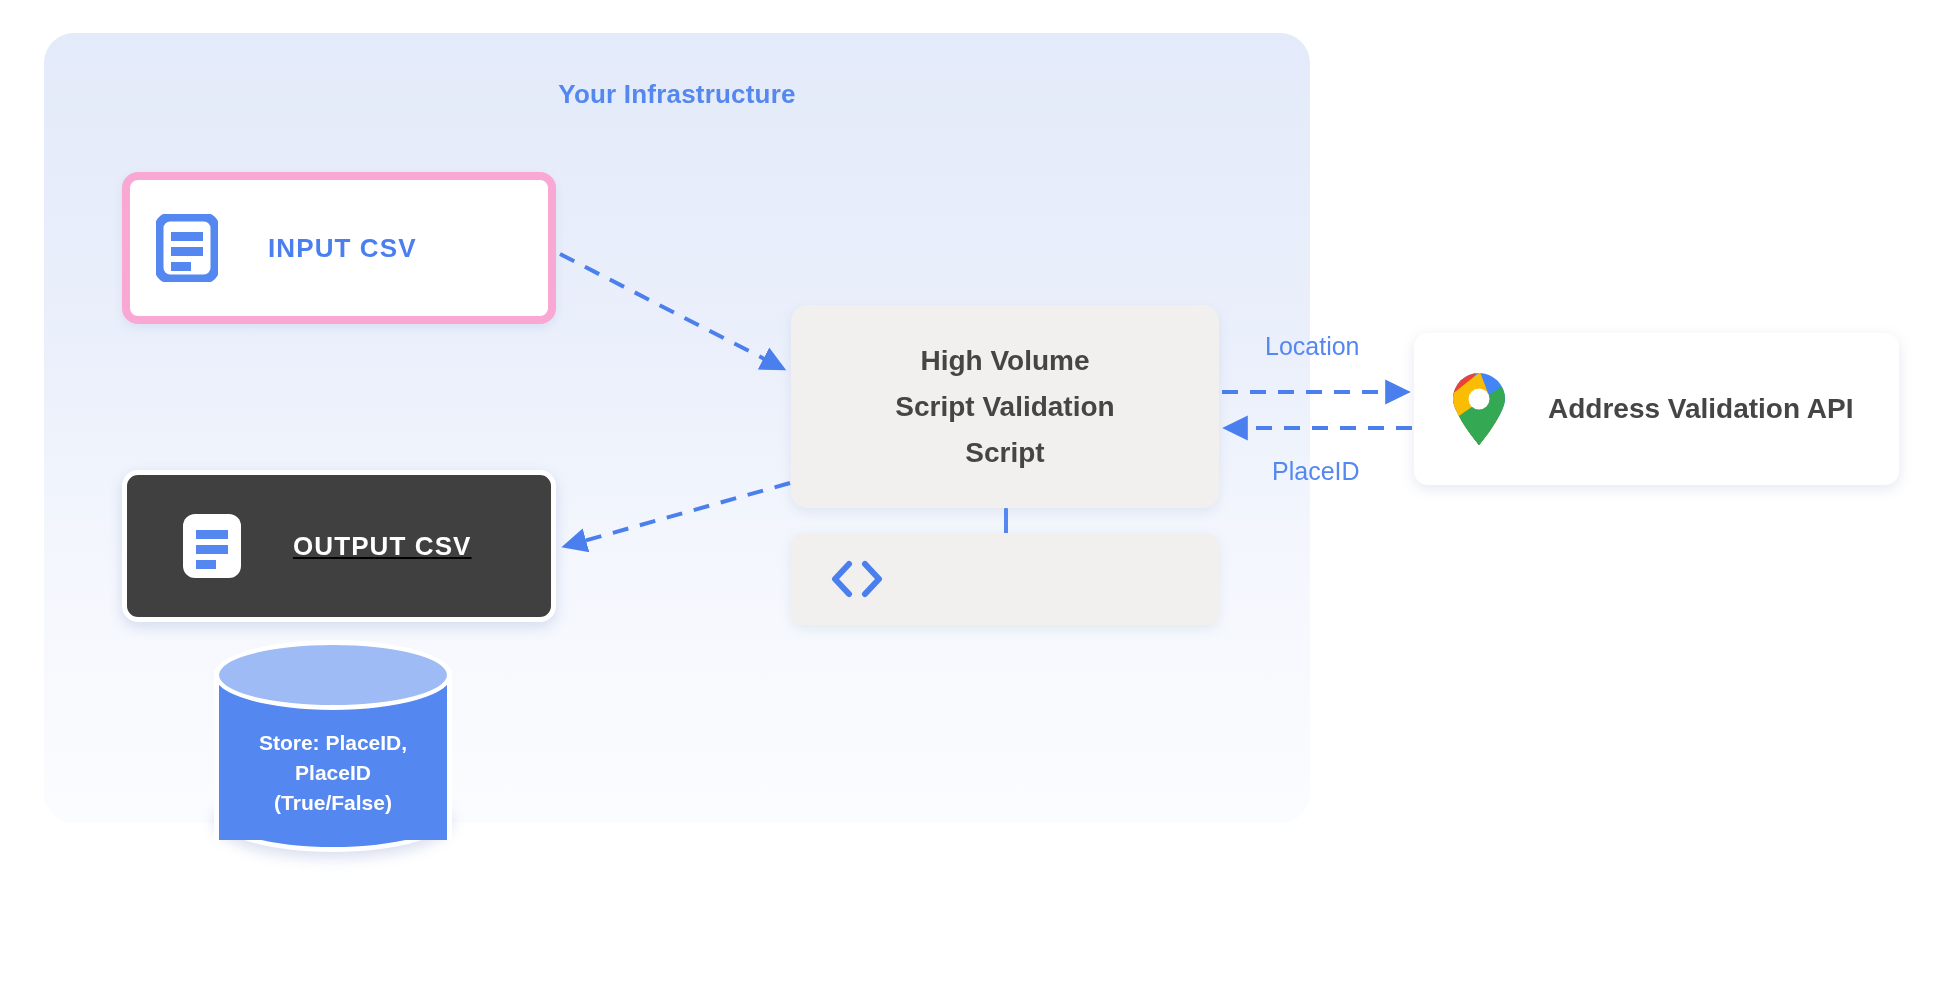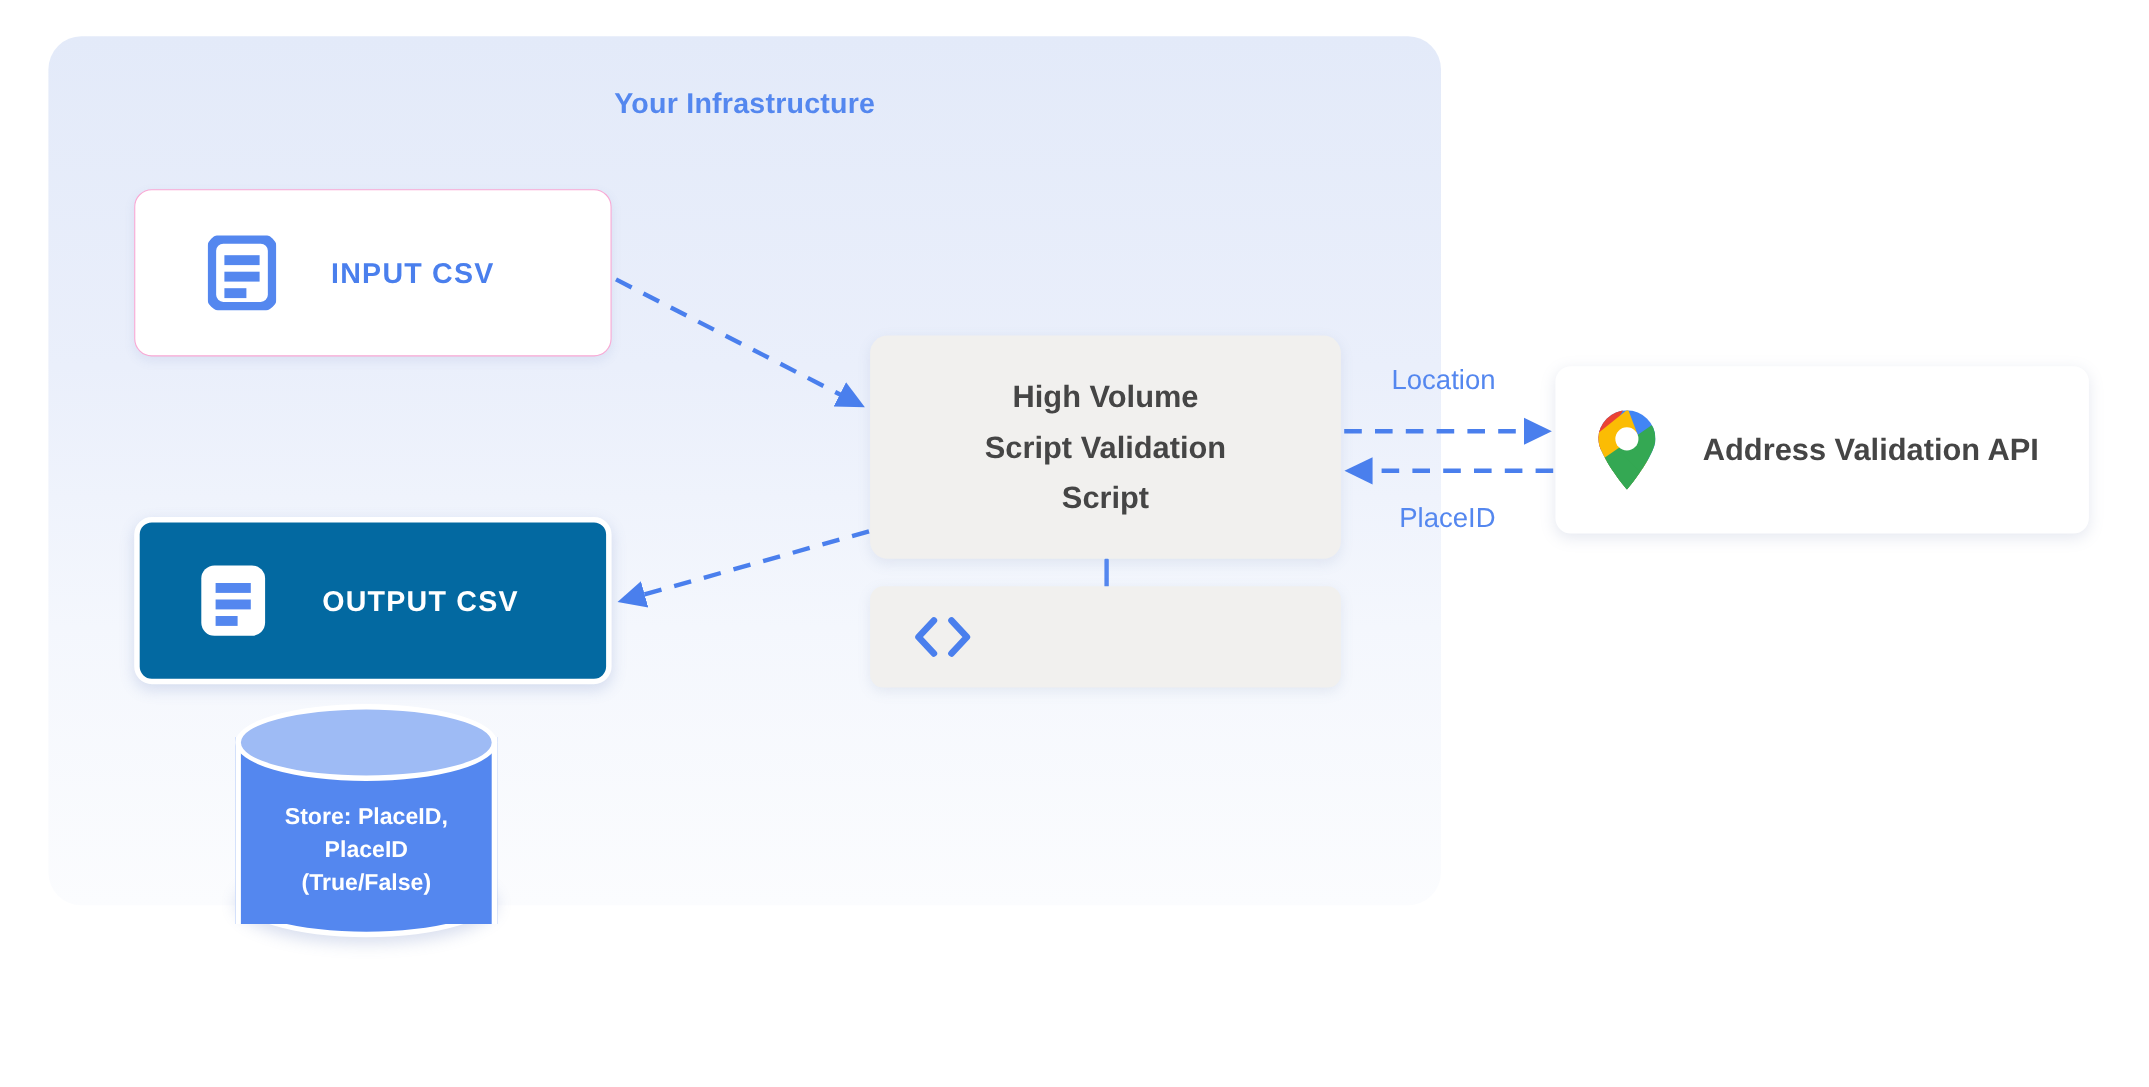--- a/index.html
+++ b/index.html
@@ -50,44 +50,45 @@
     align-items: center;
   }
 
   
   #input-csv {
     left: 122px;
     top: 172px;
     width: 434px;
     height: 152px;
     background: #ffffff;
-    border: 1px solid #f9a8d4;
+    border: 8px solid #f9a8d4;
     border-radius: 16px;
     box-shadow: 0 4px 10px rgba(80,110,180,0.10);
-    padding-left: 66px;
+    padding-left: 26px;
   }
   #input-csv .doc-label {
     font-size: 26px;
     font-weight: bold;
     color: #4a7fed;
     letter-spacing: 1.1px;
     margin-left: 50px;
   }
 
   
   #output-csv {
     left: 122px;
     top: 470px;
     width: 434px;
     height: 152px;
-    background: #0369a1;
+    background: #404040;
     border: 5px solid #ffffff;
     border-radius: 16px;
     box-shadow: 0 5px 14px rgba(80,110,180,0.20);
     padding-left: 54px;
+    text-decoration: underline;
   }
   #output-csv .doc-label {
     font-size: 26px;
     font-weight: bold;
     color: #ffffff;
     letter-spacing: 1.1px;
     margin-left: 50px;
   }
 
   .doc-icon { flex: 0 0 auto; }

